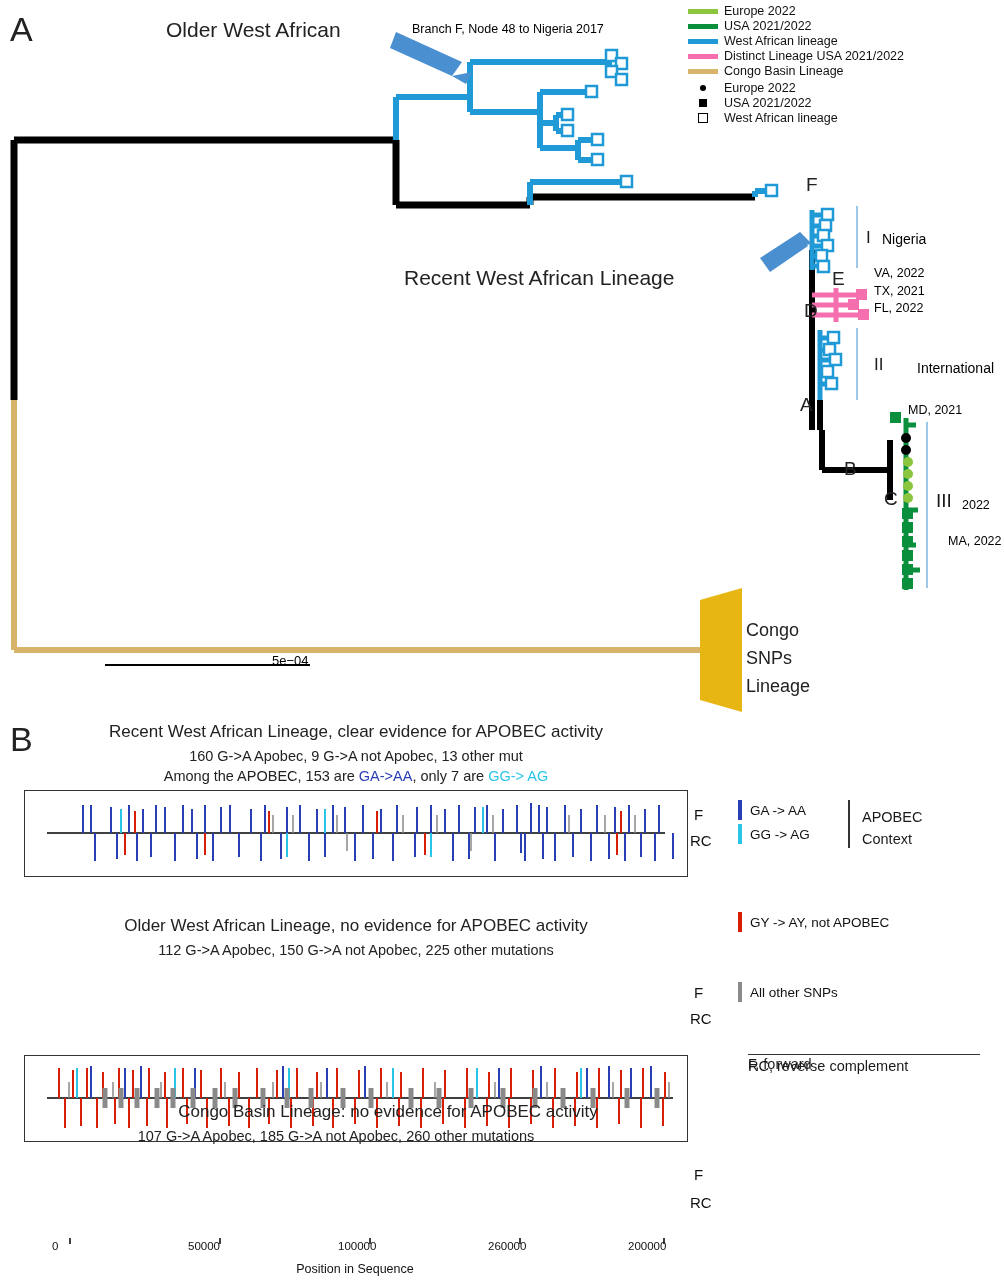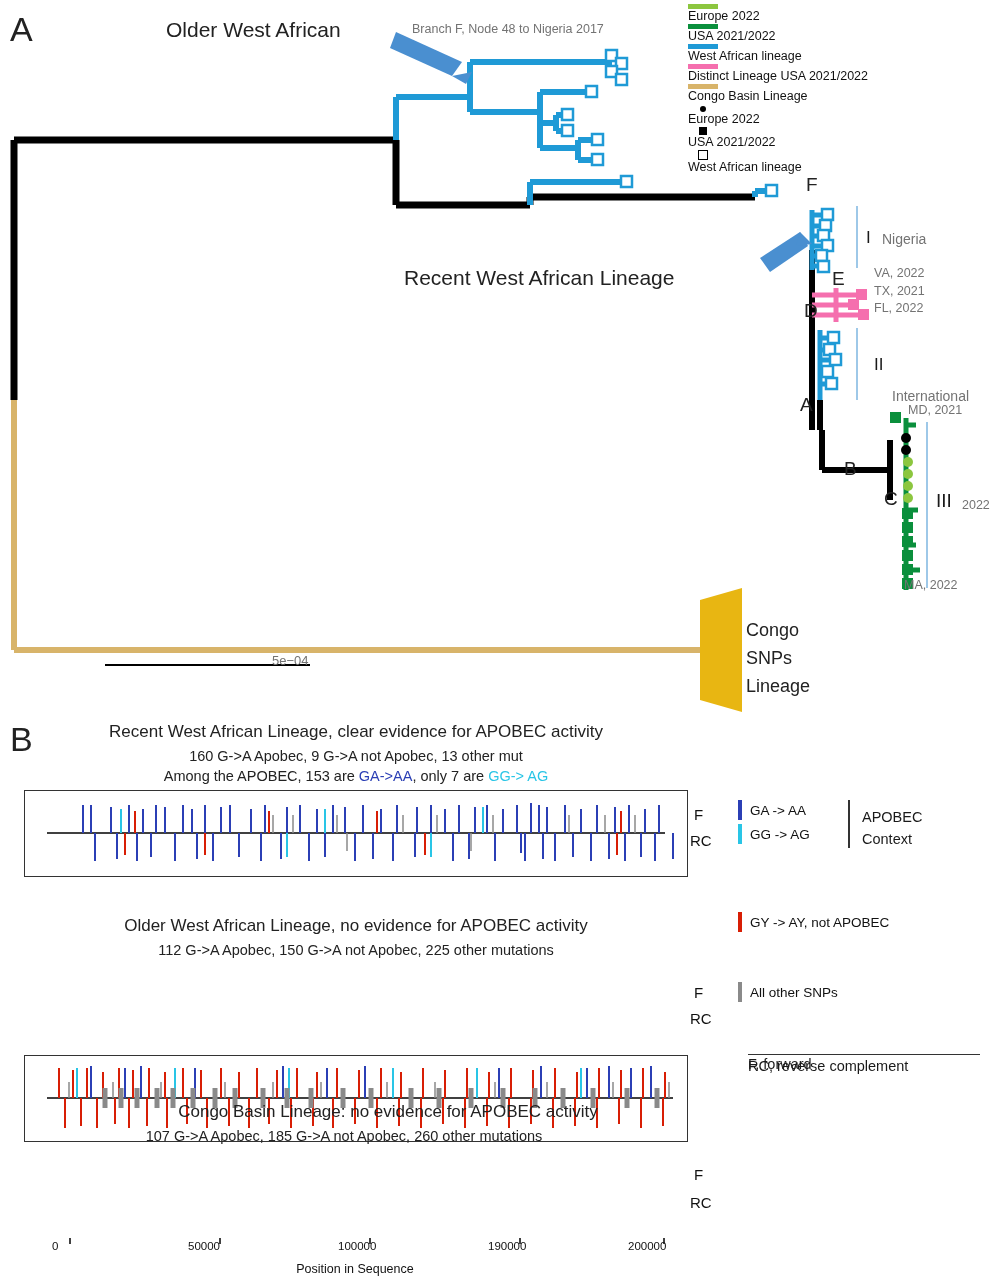--- a/index.html
+++ b/index.html
@@ -1,28 +1,28 @@
 <!DOCTYPE html>
 <html><head>
 <meta charset="utf-8">
 <style>
   html,body{margin:0;padding:0;background:#fff;}
   body{width:1004px;height:1280px;position:relative;font-family:"Liberation Sans",sans-serif;color:#1a1a1a;overflow:hidden;}
   .abs{position:absolute;}
   .panel-letter{font-size:34px;font-family:"Liberation Sans",sans-serif;color:#222;}
-  .leg-row{display:flex;align-items:flex-start;margin-bottom:1px;flex-direction:column;}
+  .leg-row{display:flex;align-items:center;margin-bottom:1px;}
   .leg-line{width:30px;height:5px;margin-right:6px;}
   .leg-txt{font-size:12.5px;color:#111;}
   .leg-mark{width:30px;display:flex;justify-content:center;align-items:center;margin-right:6px;}
   .dot{width:6px;height:6px;border-radius:50%;background:#000;}
   .sq{width:8px;height:8px;background:#000;}
   .sqopen{width:8px;height:8px;background:#fff;border:1.5px solid #000;}
   .ann-big{font-size:21px;color:#222;font-family:"Liberation Sans",sans-serif;}
   .ann-med{font-size:16px;color:#222;}
-  .ann-sm{font-size:12.5px;color:#737373;}
+  .ann-sm{font-size:12.5px;color:#000000;}
   .node-let{font-size:19px;color:#222;}
   .bracket{border-left:2px solid #9ec8e8;}
   svg{display:block;}
   .sec-title{font-size:17px;color:#222;text-align:center;}
   .sec-sub{font-size:14.5px;color:#222;text-align:center;}
   .track-box{border:1px solid #333;background:#fff;position:relative;}
   .fr-lab{font-size:15px;color:#111;}
   .legend2 .row{display:flex;align-items:center;margin-bottom:4px;}
   .legend2 .bar{width:4px;height:20px;margin-right:8px;}
   .legend2 .t{font-size:13.5px;color:#111;}
@@ -229,27 +229,27 @@
 <div class="abs bracket" style="left:856px;top:206px;height:62px;"></div>
 <div class="abs" style="left:866px;top:228px;font-size:17px;">I</div>
 <div class="abs ann-sm" style="left:882px;top:231px;font-size:14px;">Nigeria</div>
 
 <div class="abs ann-sm" style="left:874px;top:266px;">VA, 2022</div>
 <div class="abs ann-sm" style="left:874px;top:284px;">TX, 2021</div>
 <div class="abs ann-sm" style="left:874px;top:301px;">FL, 2022</div>
 
 <div class="abs bracket" style="left:856px;top:328px;height:72px;"></div>
 <div class="abs" style="left:874px;top:355px;font-size:17px;">II</div>
-<div class="abs ann-sm" style="left:892px;top:360px;font-size:14px;margin-top:28px;">International</div>
+<div class="abs ann-sm" style="left:917px;top:360px;font-size:14px;">International</div>
 
 <div class="abs ann-sm" style="left:908px;top:403px;">MD, 2021</div>
 <div class="abs bracket" style="left:926px;top:422px;height:166px;"></div>
 <div class="abs" style="left:936px;top:490px;font-size:19px;">III</div>
 <div class="abs ann-sm" style="left:962px;top:498px;">2022</div>
-<div class="abs ann-sm" style="left:904px;top:534px;margin-top:44px;">MA, 2022</div>
+<div class="abs ann-sm" style="left:948px;top:534px;">MA, 2022</div>
 
 <div class="abs ann-sm" style="left:272px;top:653px;font-size:13px;">5e−04</div>
 
 <div class="abs ann-med" style="left:746px;top:616px;line-height:28px;font-size:18px;">
   <div>Congo</div>
   <div>SNPs</div>
   <div>Lineage</div>
 </div>
 
 <div class="abs panel-letter" style="left:10px;top:720px;">B</div>
@@ -533,32 +533,32 @@
         <line x1="522" y1="26" x2="522" y2="42"></line>
     <line x1="588" y1="26" x2="588" y2="42"></line>
         <line x1="644" y1="26" x2="644" y2="42"></line>
   </g>
 </svg>
 </div>
 <div class="abs fr-lab" style="left:694px;top:984px;">F</div>
 <div class="abs fr-lab" style="left:690px;top:1010px;">RC</div>
 
 <div class="abs sec-title" style="left:26px;top:1102px;width:724px;">Congo Basin Lineage: no evidence for APOBEC activity</div>
-<div class="abs sec-sub" style="left:26px;top:1128px;width:620px;padding-left:8px;">107 G-&gt;A Apobec,  185 G-&gt;A not Apobec,  260 other mutations</div>
+<div class="abs sec-sub" style="left:26px;top:1128px;width:620px;">107 G-&gt;A Apobec,  185 G-&gt;A not Apobec,  260 other mutations</div>
 
 <div class="abs fr-lab" style="left:694px;top:1166px;">F</div>
 <div class="abs fr-lab" style="left:690px;top:1194px;">RC</div>
 
 <div class="abs" style="left:24px;top:1238px;width:662px;height:14px;">
 <svg width="662" height="14" viewBox="0 0 662 14">
   <line x1="46" y1="0" x2="46" y2="6" stroke="#000" stroke-width="1.5"></line>
   <line x1="196" y1="0" x2="196" y2="6" stroke="#000" stroke-width="1.5"></line>
   <line x1="346" y1="0" x2="346" y2="6" stroke="#000" stroke-width="1.5"></line>
   <line x1="496" y1="0" x2="496" y2="6" stroke="#000" stroke-width="1.5"></line>
   <line x1="640" y1="0" x2="640" y2="6" stroke="#000" stroke-width="1.5"></line>
 </svg>
 </div>
 <div class="abs axis-lab" style="left:52px;top:1240px;">0</div>
 <div class="abs axis-lab" style="left:188px;top:1240px;">50000</div>
 <div class="abs axis-lab" style="left:338px;top:1240px;">100000</div>
-<div class="abs axis-lab" style="left:488px;top:1240px;">190000</div>
+<div class="abs axis-lab" style="left:488px;top:1240px;">260000</div>
 <div class="abs axis-lab" style="left:628px;top:1240px;">200000</div>
 <div class="abs axis-title" style="left:24px;top:1262px;width:662px;text-align:center;">Position in Sequence</div>
 
 </body></html>

